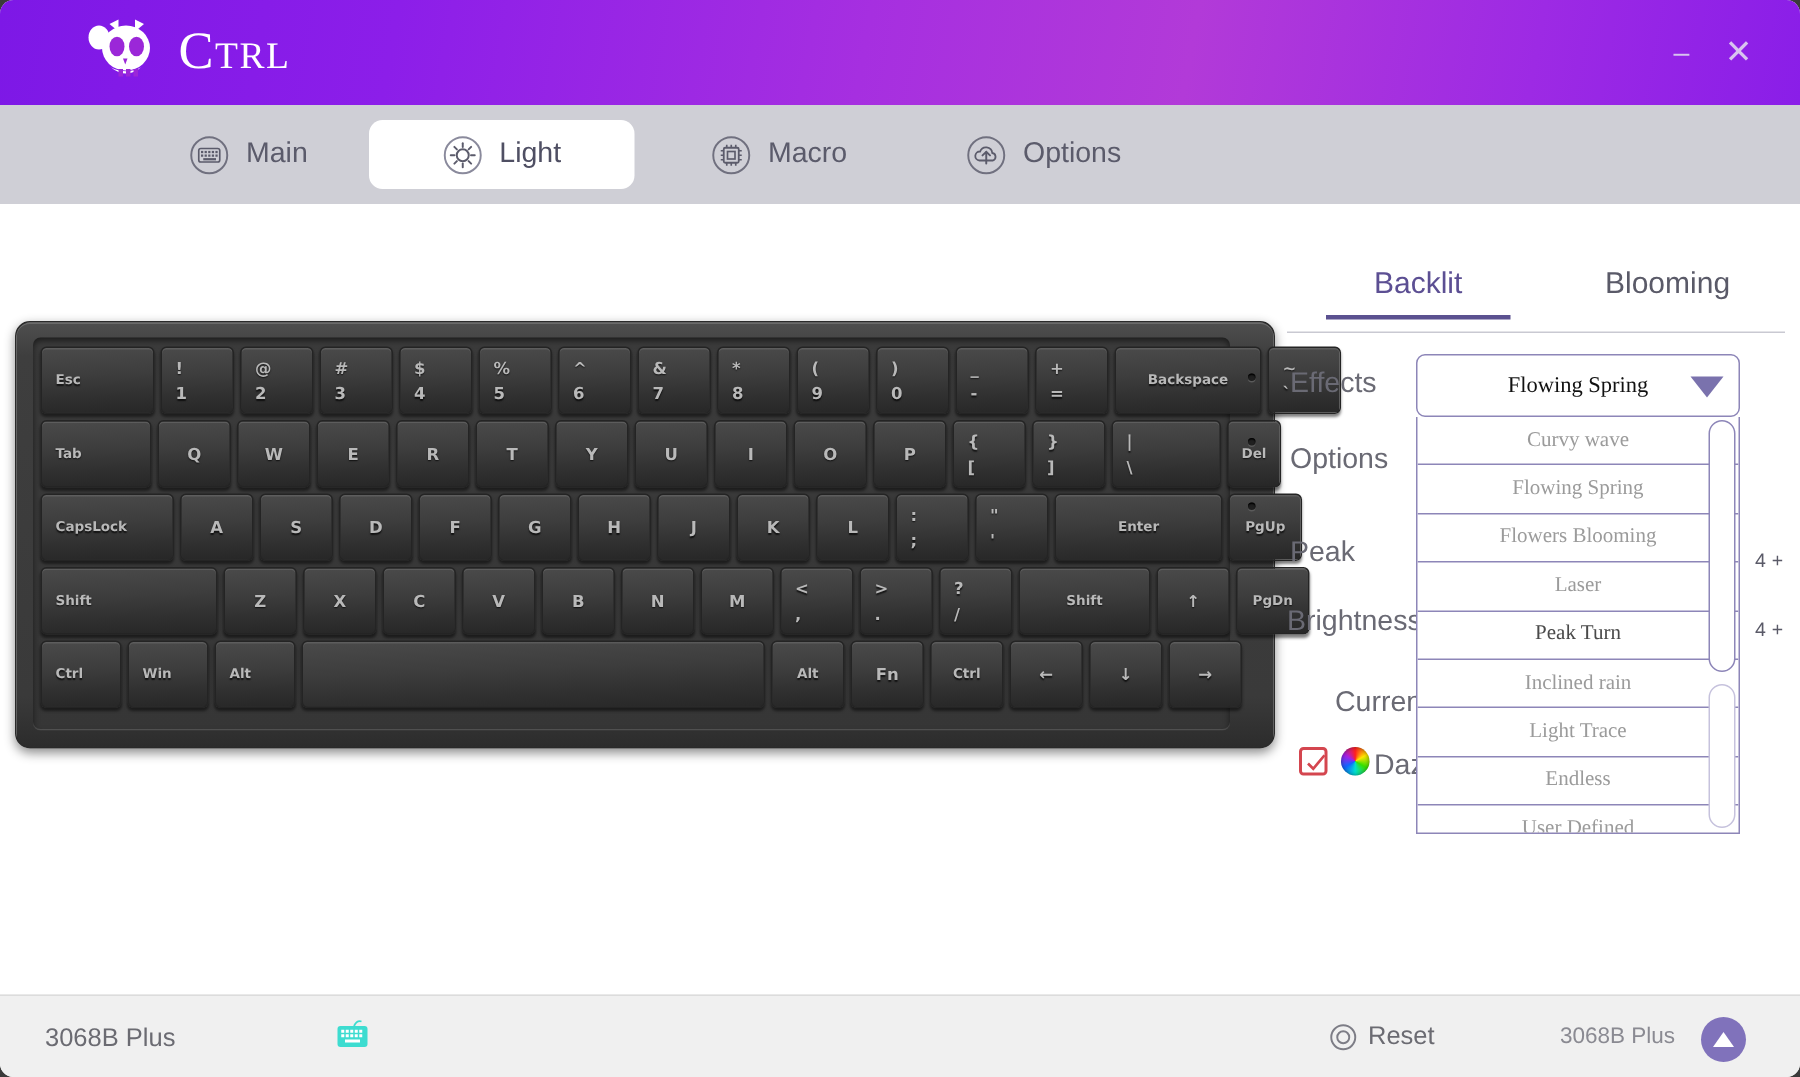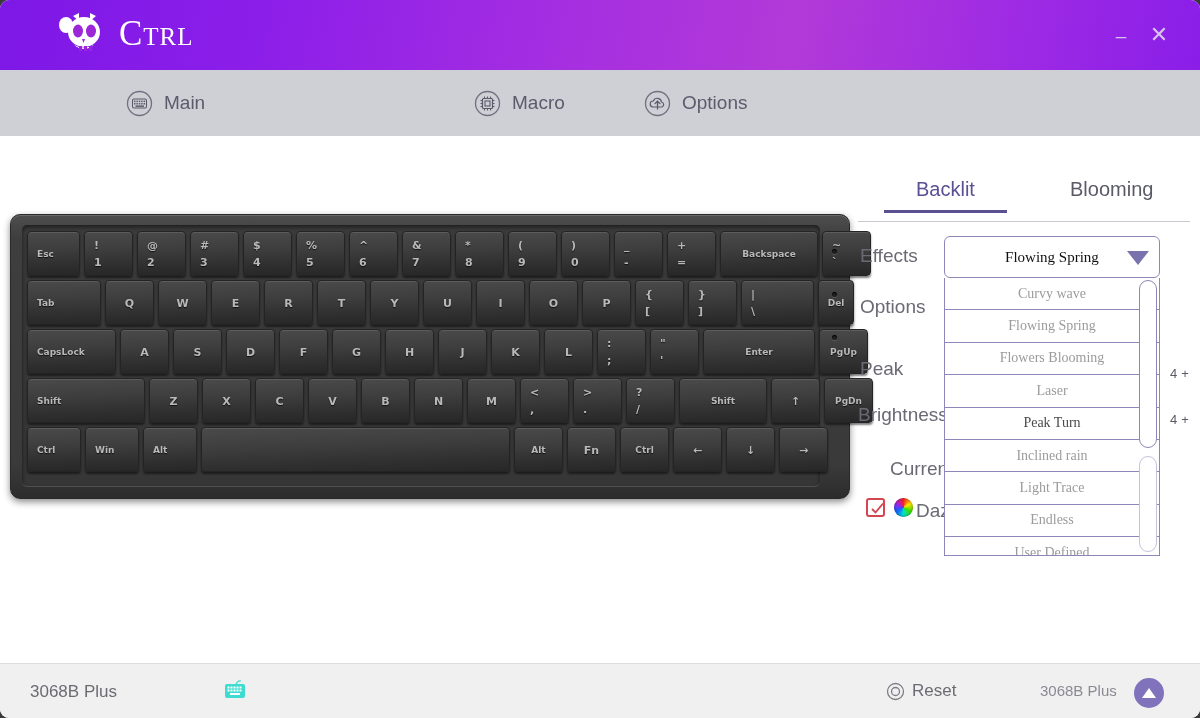--- a/index.html
+++ b/index.html
@@ -248,20 +248,37 @@
             <rect x="10.4" y="13" width="1.5" height="1.5"></rect>
           <rect x="12.8" y="13" width="1.5" height="1.5"></rect>
             <rect x="15.2" y="13" width="1.5" height="1.5"></rect>
           <rect x="17.6" y="13" width="1.5" height="1.5"></rect>
           <rect x="9.5" y="15.4" width="8.5" height="1.5"></rect>
         </g>
       </svg>
       <span>Main</span>
     </div>
 
+    <div class="navtab active" id="tab-light">
+      <svg class="nav-ic" viewBox="0 0 27 27">
+        <circle cx="13.5" cy="13.5" r="12" fill="none" stroke="#8a8a9c" stroke-width="1.3"></circle>
+        <circle cx="13.5" cy="13.5" r="4" fill="none" stroke="#5b5b6b" stroke-width="1.3"></circle>
+        <g stroke="#5b5b6b" stroke-width="1.3" stroke-linecap="round">
+          <line x1="13.5" y1="5.5" x2="13.5" y2="8"></line>
+            <line x1="13.5" y1="19" x2="13.5" y2="21.5"></line>
+          <line x1="5.5" y1="13.5" x2="8" y2="13.5"></line>
+            <line x1="19" y1="13.5" x2="21.5" y2="13.5"></line>
+          <line x1="7.9" y1="7.9" x2="9.6" y2="9.6"></line>
+            <line x1="17.4" y1="17.4" x2="19.1" y2="19.1"></line>
+          <line x1="19.1" y1="7.9" x2="17.4" y2="9.6"></line>
+            <line x1="9.6" y1="17.4" x2="7.9" y2="19.1"></line>
+        </g>
+      </svg>
+      <span>Light</span>
+    </div>
 
     <div class="navtab" id="tab-macro">
       <svg class="nav-ic" viewBox="0 0 27 27">
         <circle cx="13.5" cy="13.5" r="12" fill="none" stroke="#70707f" stroke-width="1.3"></circle>
         <rect x="8.5" y="8.5" width="10" height="10" rx="1" fill="none" stroke="#5b5b6b" stroke-width="1.2"></rect>
         <rect x="11" y="11" width="5" height="5" fill="none" stroke="#5b5b6b" stroke-width="1.1"></rect>
         <g stroke="#5b5b6b" stroke-width="1.1">
           <line x1="10.5" y1="6.5" x2="10.5" y2="8.5"></line>
             <line x1="13.5" y1="6.5" x2="13.5" y2="8.5"></line>
             <line x1="16.5" y1="6.5" x2="16.5" y2="8.5"></line>
@@ -288,21 +305,21 @@
           <polyline points="11,13.6 13.5,11.2 16,13.6" fill="none"></polyline>
         </g>
       </svg>
       <span>Options</span>
     </div>
   </div>
 
   <div id="kb-outer">
     <div id="kb-inner">
         <div class="kbrow">
-          <div class="key single tiny" style="width: 53px; padding-left: 24px;">
+          <div class="key single tiny" style="width: 76px; padding-left: 24px;">
             <span class="lbl">Esc</span>
           </div>
           <div class="key dual" style="width: 49px;">
             <span class="lbl top">!</span>
             <span class="lbl bot">1</span>
           </div>
           <div class="key dual" style="width: 49px;">
             <span class="lbl top">@</span>
             <span class="lbl bot">2</span>
           </div>

